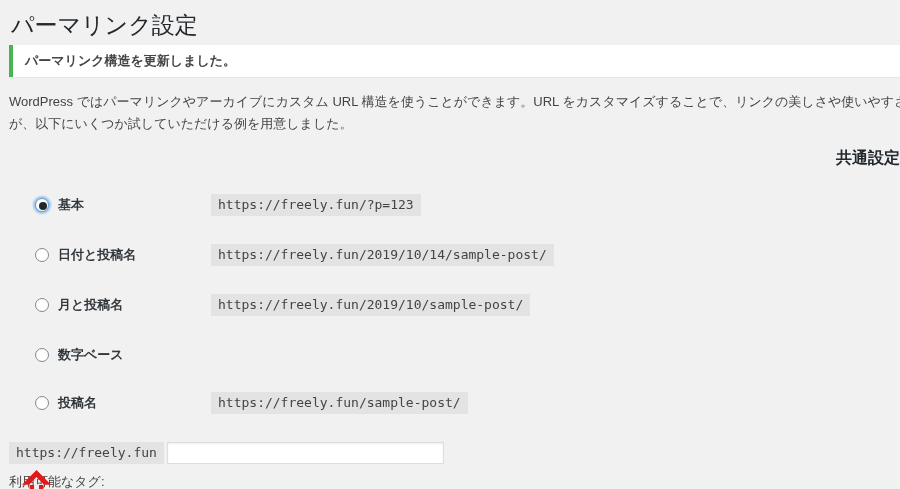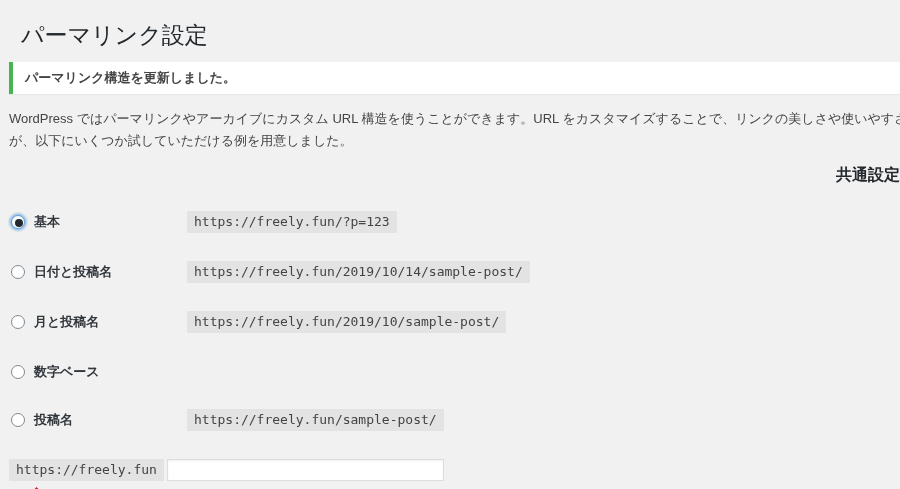--- a/index.html
+++ b/index.html
@@ -9,21 +9,21 @@
     overflow: hidden;
     background: #f1f1f1;
     font-family: "Liberation Sans", "DejaVu Sans", sans-serif;
     font-size: 13px;
     color: #444;
     position: relative;
   }
   .wrap { padding: 7px 0 0 9px; }
 
   h1.page-title {
-    margin: 12px; padding: 2px 0 0;
+    margin: 2px; padding: 2px 0 0;
     font-size: 23px; font-weight: 400;
     color: #23282d; line-height: 1.25;
   }
 
   .notice {
     background: #fff;
     border-left: 4px solid #46b450;
     box-shadow: 0 1px 1px rgba(0,0,0,.04);
     margin: 5px 0 0;
     padding: 7px 12px;
@@ -40,20 +40,21 @@
   }
 
   .form { margin-top: 25px; }
   .row { display: flex; align-items: flex-start; margin-bottom: 28px; position: relative; }
   .row:last-child { margin-bottom: 0; }
 
   .label-cell {
     flex: 0 0 178px; width: 178px;
     display: flex; align-items: center;
     padding-top: 2px;
+    margin-left: 24px;
   }
   .radio {
     width: 14px; height: 14px;
     border: 1px solid #7e8993;
     border-radius: 50%;
     background: #fff;
     margin: 0 9px 0 2px;
     position: relative;
     flex: 0 0 auto;
     cursor: pointer;

